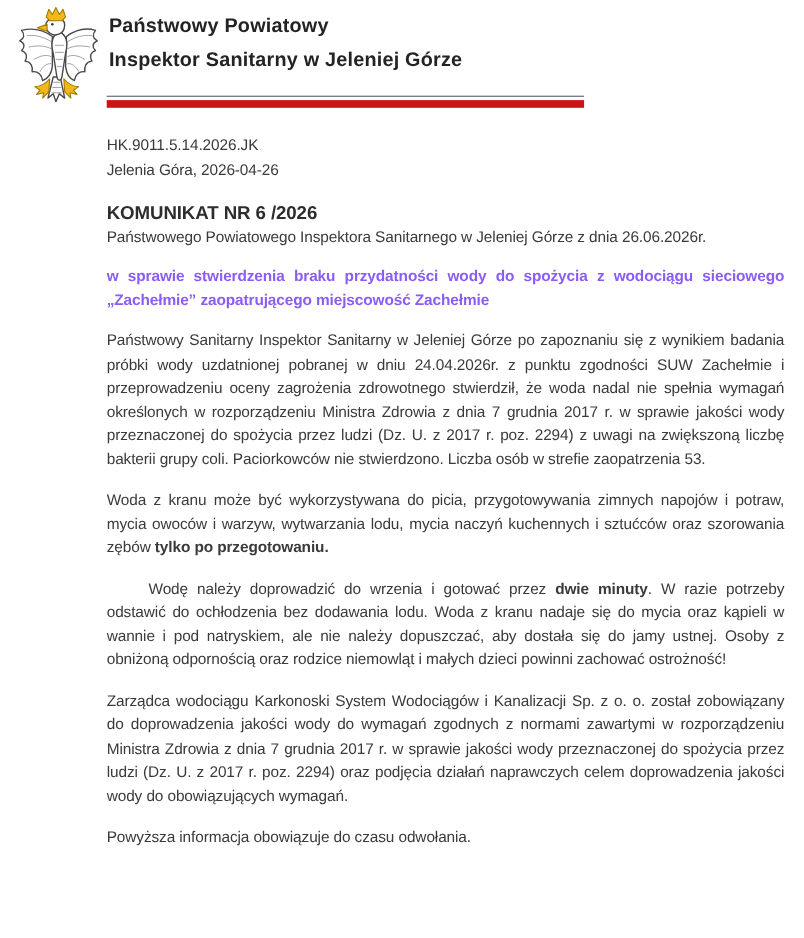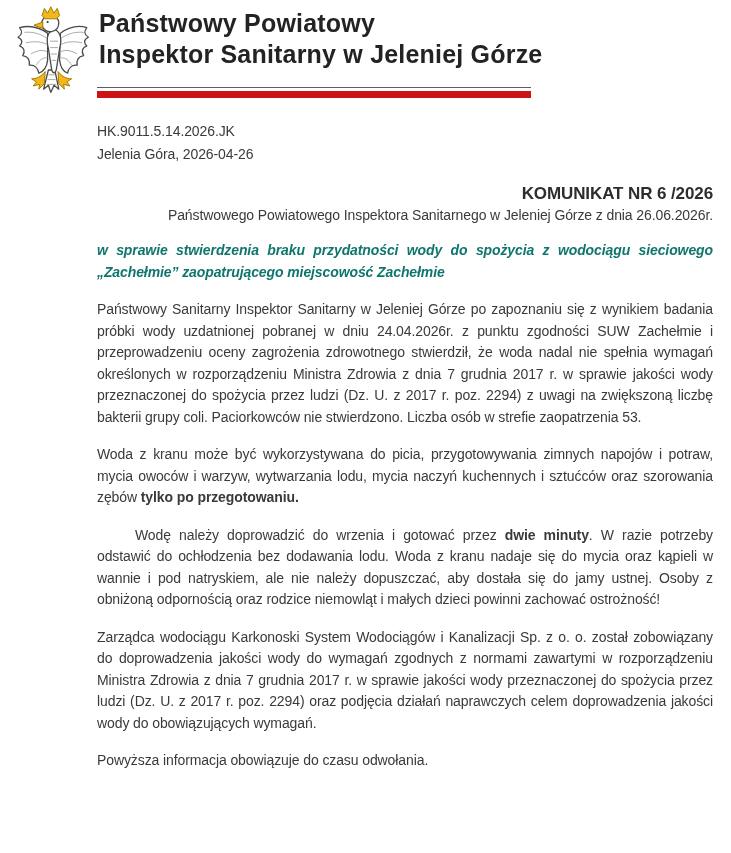--- a/index.html
+++ b/index.html
@@ -9,35 +9,35 @@
     background:#ffffff;
     font-family:"Liberation Sans","DejaVu Sans",sans-serif;
     color:#3a3a3a;
     overflow:hidden;
   }
   
   .letterhead{position:absolute;top:0;left:0;width:731px;height:112px;}
   .eagle{position:absolute;left:10px;top:5px;width:80px;height:98px;}
   .org-name{
     position:absolute;left:99px;top:8px;
-    font-size:25px;font-weight:600;color:#232323;
+    font-size:18px;font-weight:600;color:#232323;
     line-height:31px;letter-spacing:0.2px;white-space:nowrap;
   }
   .rule-thin{position:absolute;left:97px;top:87px;width:434px;height:1px;background:#5c5c66;}
   .rule-red{position:absolute;left:97px;top:91px;width:434px;height:7px;background:#cc1414;}
   
   .content{
     position:absolute;top:120px;left:97px;width:616px;
     font-size:14px;line-height:21.5px;letter-spacing:-0.1px;
   }
   .ref{line-height:23px;}
-  .heading-block{text-align:right;margin-top:17px;}
+  .heading-block{text-align:left;margin-top:17px;}
   .heading{font-size:17px;font-weight:700;color:#2d2d2d;line-height:22px;}
   .subheading{font-size:14px;line-height:21px;color:#3a3a3a;}
-  .subject{font-weight:700;color:#0f766e;text-align:justify;margin-top:14px;font-style:italic;}
+  .subject{font-weight:700;color:#8b5cf6;text-align:justify;margin-top:14px;}
   .para{text-align:justify;margin-top:16px;}
   .para.warn{margin-top:24px;}
   .para.indent{text-indent:38px;}
   .u6{font-weight:600;text-decoration:underline;text-underline-offset:2px;}
   .bu{font-weight:700;text-underline-offset:2px;}
   .b{font-weight:700;}
 </style>
 </head>
 <body>
 

